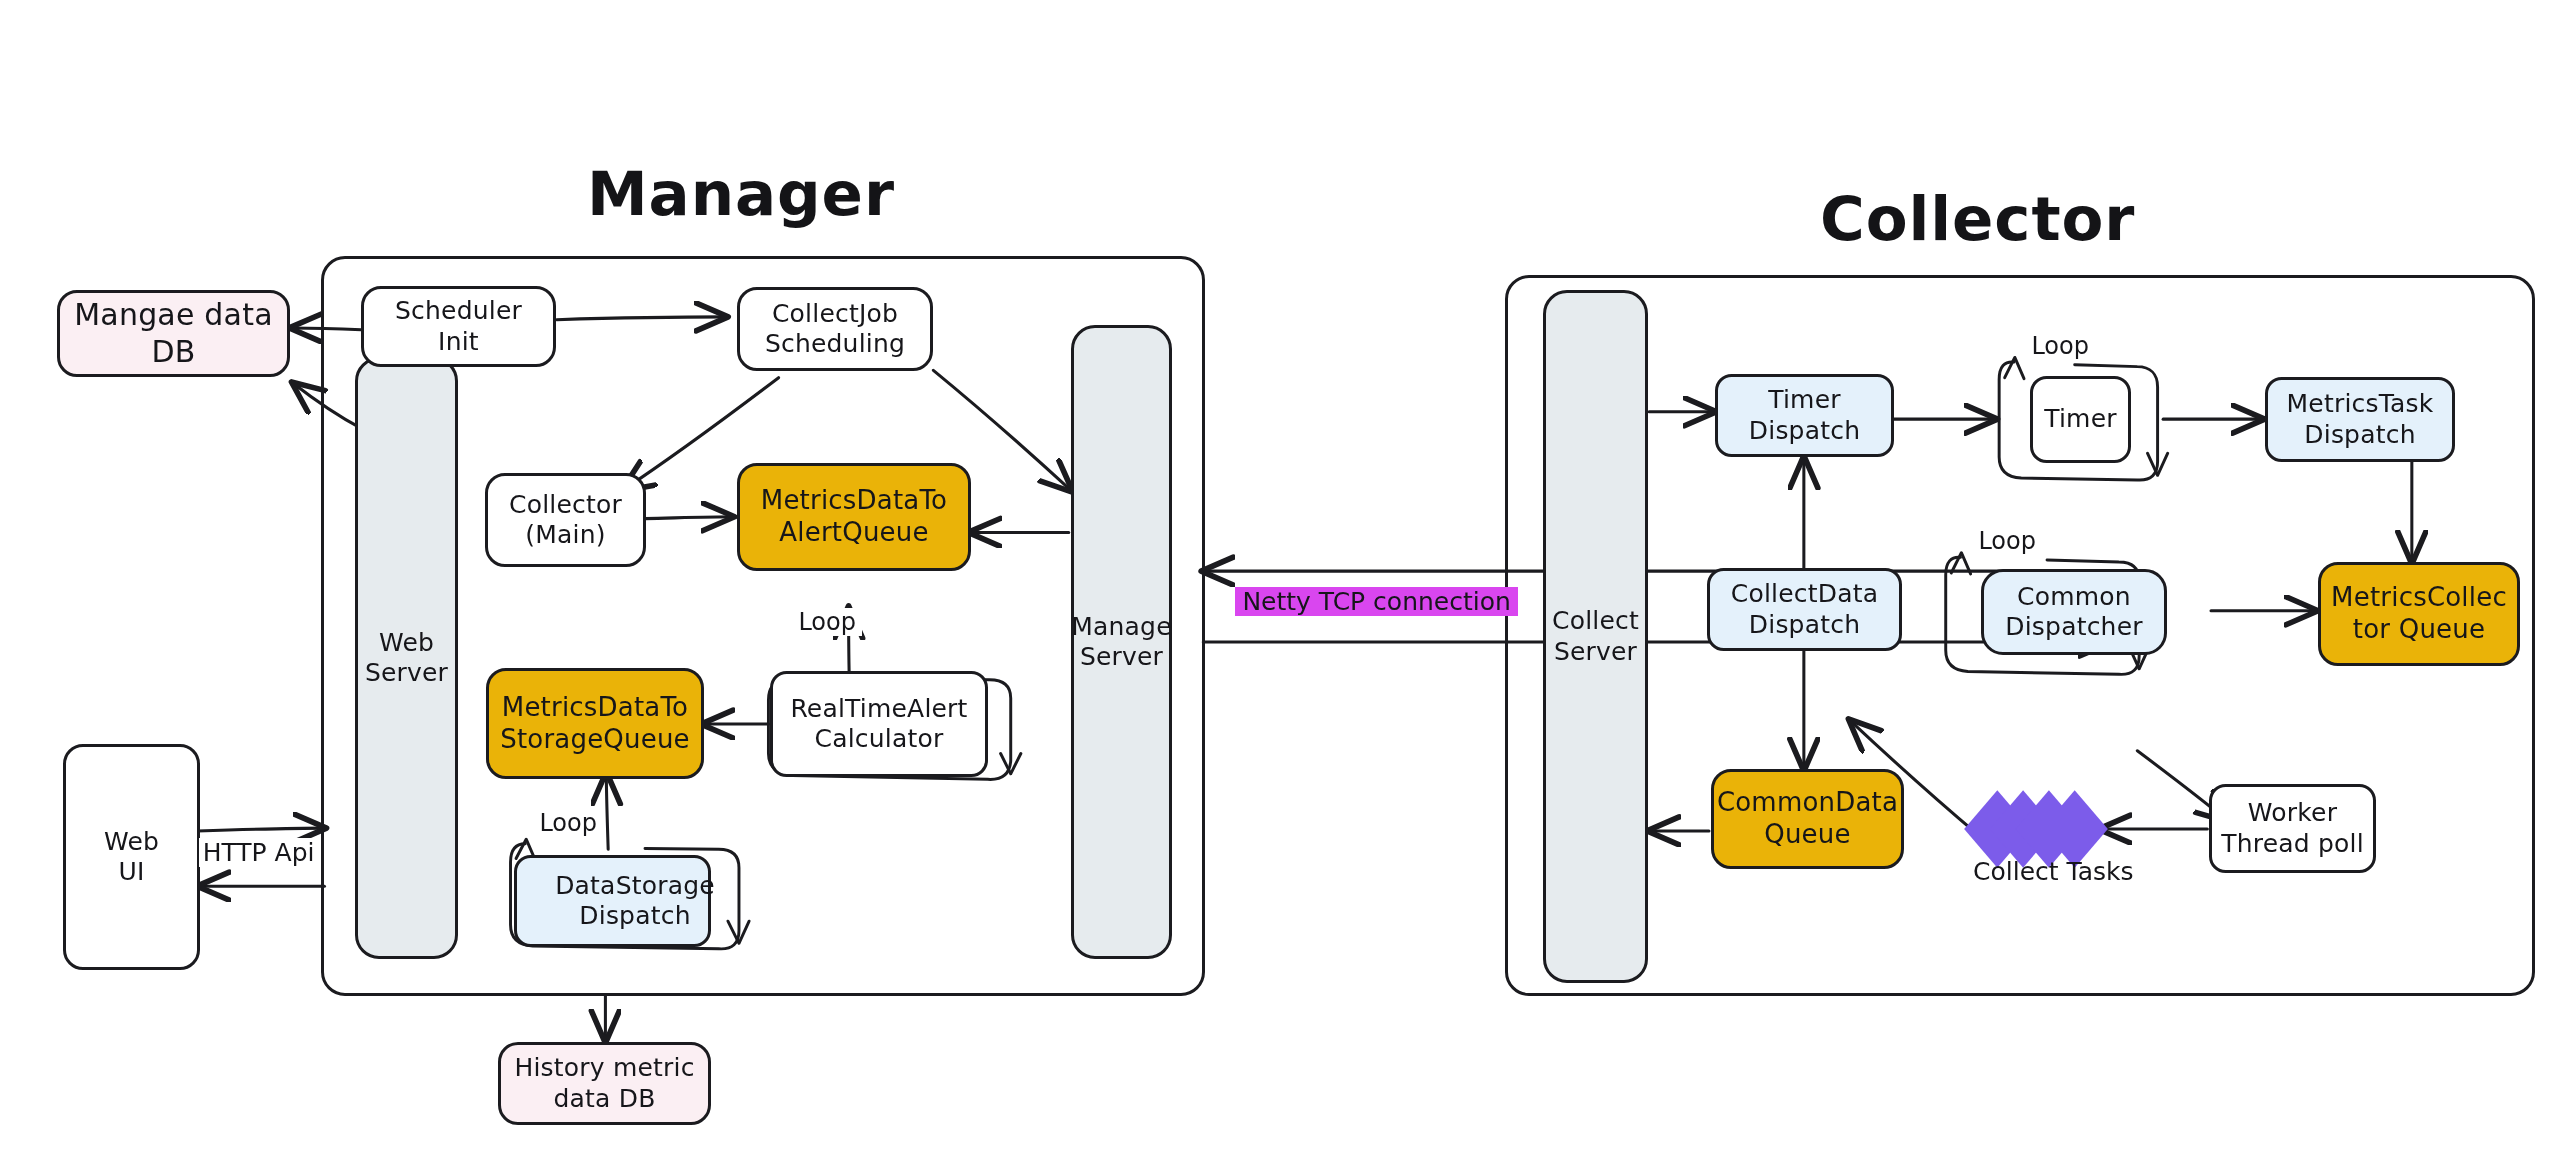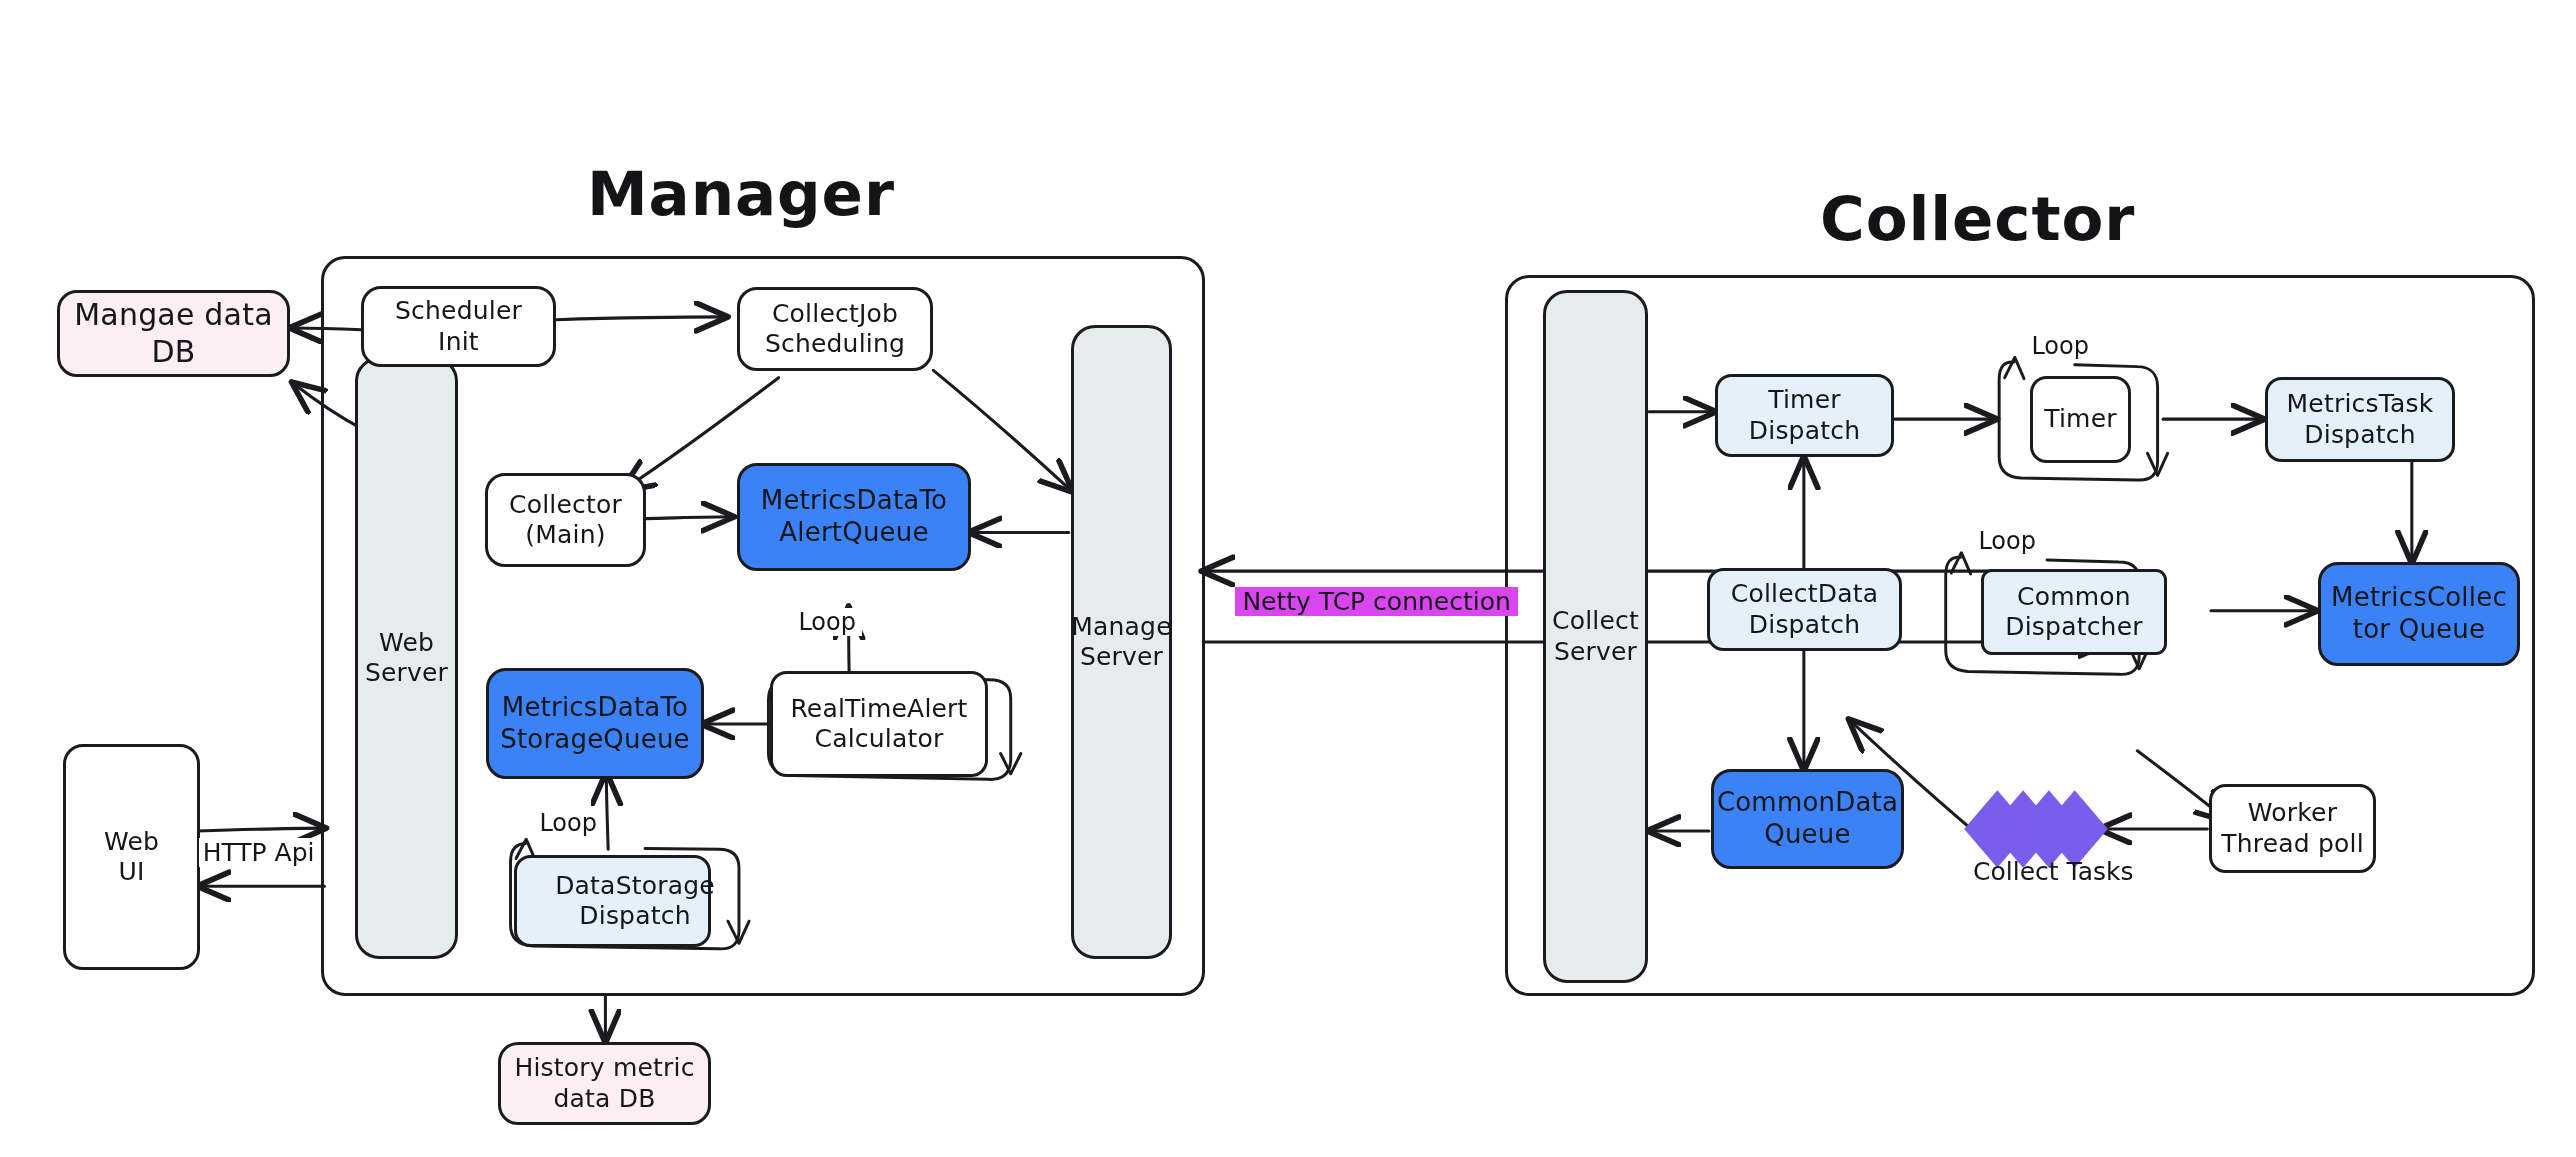--- a/index.html
+++ b/index.html
@@ -38,21 +38,21 @@
     letter-spacing:0.9px;
     white-space:nowrap;
   }
   .label{
     position:absolute;
     color:#16161a;
     font-family:"DejaVu Sans", sans-serif;
     white-space:nowrap;
   }
   .fill-blue{background:#e4f1fb;}
-  .fill-yellow{background:#3b82f6;}
+  .fill-yellow{background:#eab308;}
   .fill-pink{background:#fbeff3;}
   .fill-grey{background:#e6ebee;}
   .fill-white{background:#ffffff;}
 
   .server-col{border-radius:24px;}
   .tasks-label{position:absolute;white-space:nowrap;color:#16161a;}
 </style>
 </head>
 <body>
 
@@ -205,21 +205,21 @@
 Dispatch</div>
 
   <div class="node fill-white" style="left:2030px;top:376px;width:101px;height:87px;font-size:25px;border-radius:16.6px;">Timer</div>
 
   <div class="node fill-blue" style="left:2265px;top:377px;width:190px;height:85px;font-size:25px;border-radius:16.6px;">MetricsTask
 Dispatch</div>
 
   <div class="node fill-blue" style="left:1707px;top:568px;width:195px;height:83px;font-size:25px;border-radius:16.6px;">CollectData
 Dispatch</div>
 
-  <div class="node fill-blue" style="left:1981px;top:569px;width:186px;height:86px;font-size:25px;border-radius:11px;">Common
+  <div class="node fill-blue" style="left:1981px;top:569px;width:186px;height:86px;font-size:25px;border-radius:22px;">Common
 Dispatcher</div>
 
   <div class="node fill-yellow" style="left:2318px;top:562px;width:202px;height:104px;font-size:26px;">MetricsCollec
 tor Queue</div>
 
   <div class="node fill-yellow" style="left:1711px;top:769px;width:193px;height:100px;font-size:26px;">CommonData
 Queue</div>
 
   <div class="node fill-white" style="left:2209px;top:784px;width:167px;height:89px;font-size:25px;border-radius:16.6px;">Worker
 Thread poll</div>

